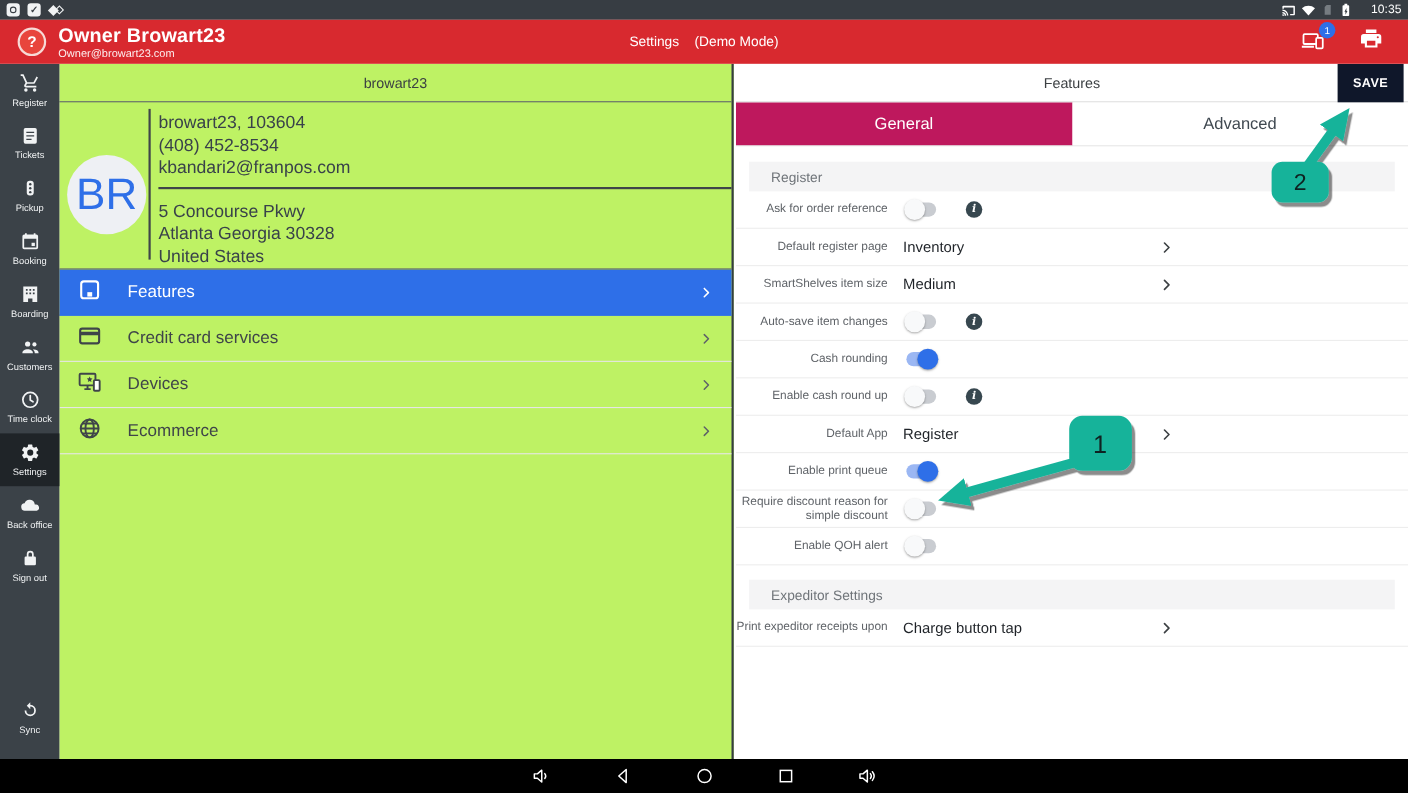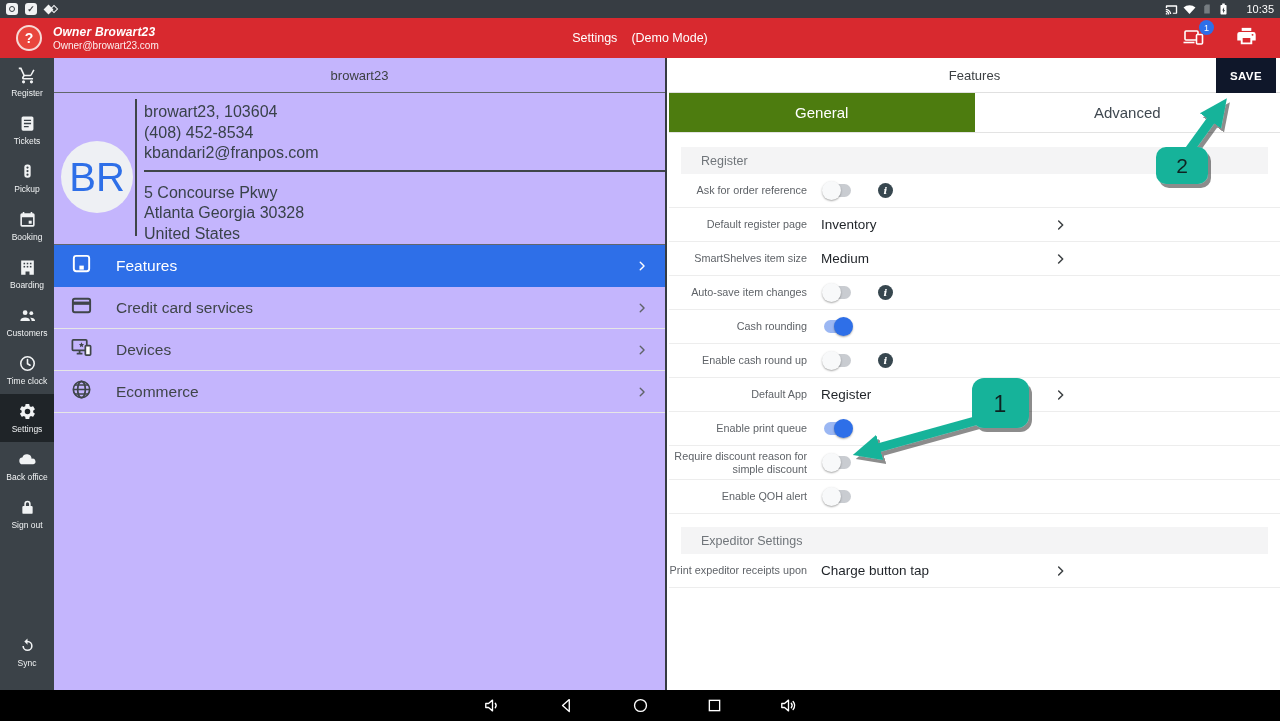--- a/index.html
+++ b/index.html
@@ -21,39 +21,39 @@
   .sb-diamonds .d2 { position:absolute; left:7px; top:3px; width:6px; height:6px; border:1.4px solid #f1f3f4; transform:rotate(45deg); }
   .sb-right { margin-left:auto; display:flex; align-items:center; gap:5px; }
   .sb-right svg { display:block; }
   .sb-time { color:#fff; font-size:11px; margin-left:12px; }
   
   .appheader { position:absolute; top:18px; left:0; right:0; height:40px; background:#d8292f;
     display:flex; align-items:center; padding-left:16px; z-index:20; }
   .help-badge { width:26px; height:26px; border-radius:50%; background:#e8453c; border:2px solid #f7d9d6;
     color:#fff; font-weight:bold; font-size:14px; display:flex; align-items:center; justify-content:center; flex:0 0 auto; }
   .hdr-user { margin-left:11px; color:#fff; }
-  .hdr-user .nm { font-size:12px; font-weight:600; letter-spacing:.2px;font-style:italic; }
+  .hdr-user .nm { font-size:18px; font-weight:600; letter-spacing:.2px; }
   .hdr-user .em { font-size:10px; opacity:.92; margin-top:1px; }
   .hdr-center { position:absolute; left:50%; transform:translateX(-50%); display:flex; gap:14px; color:#fff; font-size:12.5px; }
   .hdr-right { position:absolute; right:22px; display:flex; align-items:center; gap:28px; }
   .hdr-devices { position:relative; width:26px; height:24px; }
   .hdr-badge { position:absolute; top:-6px; right:-7px; width:15px; height:15px; border-radius:50%;
     background:#2e6fe8; color:#fff; font-size:9px; display:flex; align-items:center; justify-content:center; }
   
   .body { position:absolute; top:58px; bottom:31px; left:0; right:0; }
   
   .sidebar { position:absolute; left:0; top:0; bottom:0; width:54px; background:#3b4248;
     display:flex; flex-direction:column; z-index:5; }
   .side-item { height:48px; display:flex; flex-direction:column; align-items:center; justify-content:center; color:#f1f3f4; cursor:pointer; }
   .side-item.active { background:#1f2428; }
   .side-item svg { width:19px; height:19px; }
   .side-item .lbl { font-size:8.5px; margin-top:3px; white-space:nowrap; }
   .side-footer { margin-top:auto; margin-bottom:14px; }
   
-  .store-panel { position:absolute; left:54px; width:613px; top:0; bottom:0; background:#c4b5fd; border-right:2px solid #363c42; }
+  .store-panel { position:absolute; left:54px; width:613px; top:0; bottom:0; background:#bef264; border-right:2px solid #363c42; }
   .store-header { height:35px; border-bottom:1px solid #61666b; display:flex; align-items:center; justify-content:center;
     font-size:13px; color:#3c4043; }
   .contact { position:relative; height:152px; border-bottom:1px solid #61666b; }
   .avatar { position:absolute; left:7px; top:48px; width:72px; height:72px; border-radius:50%; background:#eef0f4;
     display:flex; align-items:center; justify-content:center; color:#2e6fe8; font-size:40px; }
   .contact-text { position:absolute; left:81px; top:6px; bottom:8px; right:0; border-left:2px solid #3f4549; padding-left:7px; }
   .cgroup1 { padding:3px 0 6px; border-bottom:2px solid #3f4549; }
   .cgroup2 { padding-top:11px; }
   .cline { font-size:16px; line-height:20.5px; color:#39424a; }
   .store-menu .menu-row { height:42px; display:flex; align-items:center; padding:0 16px;
@@ -65,21 +65,21 @@
   .menu-row.selected .chev { color:#fff; }
   
   .features-panel { position:absolute; left:669px; right:0; top:0; bottom:0; background:#fff; overflow:hidden; }
   .fp-header { position:relative; height:35px; border-bottom:1px solid #e0e0e0; }
   .fp-title { text-align:center; line-height:35px; font-size:13px; color:#3c4043; }
   .save-btn { position:absolute; right:4px; top:0; width:60px; height:35px; background:#0f172a; color:#fff;
     font-size:11.5px; font-weight:bold; letter-spacing:.4px; display:flex; align-items:center; justify-content:center;
     border:none; cursor:pointer; }
   .fp-tabs { display:flex; height:40px; border-bottom:1px solid #e3e3e3; }
   .fp-tab { flex:1; display:flex; align-items:center; justify-content:center; font-size:15px; color:#3f4850; cursor:pointer; background:#fff; }
-  .fp-tab.active { background:#4d7c0f; color:#fff; }
+  .fp-tab.active { background:#be185d; color:#fff; }
   .fp-rows { position:absolute; top:76px; left:0; right:0; bottom:0; overflow:hidden; }
   .section-row { margin:13px 12px 0; height:27px; background:#f4f4f5; display:flex; align-items:center;
     padding-left:20px; font-size:12.5px; color:#70757a; }
   .setting-row { position:relative; min-height:34px; display:flex; align-items:center; border-bottom:1px solid #ededed; }
   .sr-label { width:138px; text-align:right; font-size:10.8px; line-height:13px; color:#5f6368; }
   .sr-value { margin-left:14px; font-size:13.5px; font-weight:500; color:#1f2328; }
   .toggle { position:relative; margin-left:17px; width:27px; height:13px; border-radius:7px; background:#c9ccd1; cursor:pointer; flex:0 0 auto; }
   .toggle .knob { position:absolute; top:-3px; left:-2px; width:19px; height:19px; border-radius:50%;
     background:#f8f9fa; box-shadow:0 1px 2px rgba(0,0,0,.35); }
   .toggle.on { background:#9bb7f3; }

